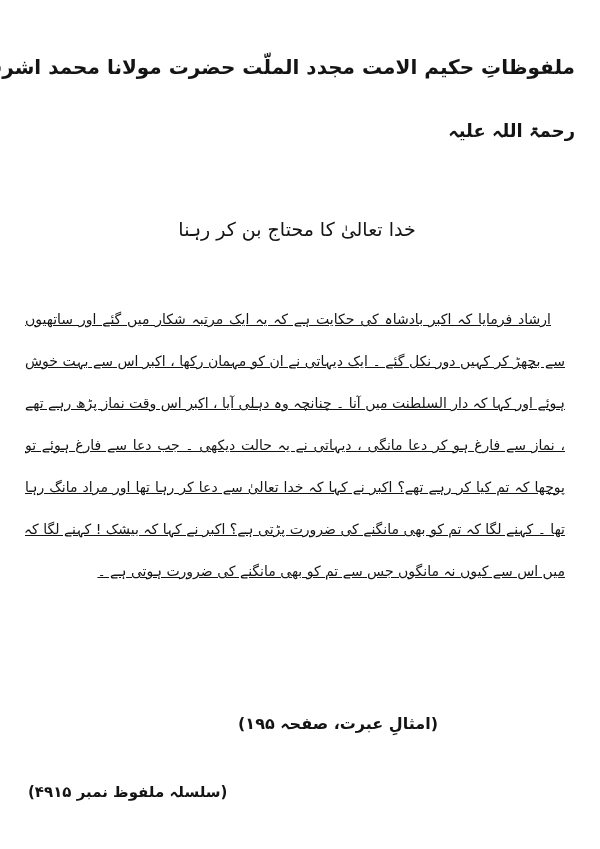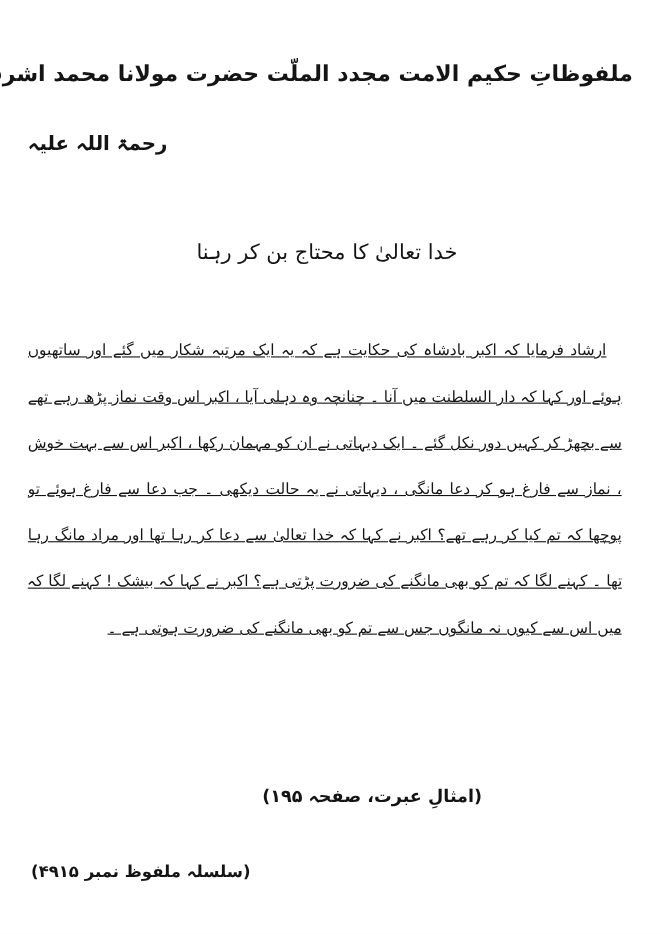--- a/index.html
+++ b/index.html
@@ -27,21 +27,21 @@
     font-size: 20px;
     font-weight: bold;
     line-height: 50px;
     white-space: nowrap;
   }
   .honorific {
     position: absolute;
     top: 112px;
     right: 25px;
     left: 25px;
-    text-align: left;
+    text-align: right;
     font-size: 18px;
     font-weight: bold;
     line-height: 38px;
   }
   .section-heading {
     position: absolute;
     top: 208px;
     right: 25px;
     left: 19px;
     text-align: center;
@@ -99,22 +99,22 @@
 <div class="page">
 
   <div class="title-main">ملفوظاتِ حکیم الامت مجدد الملّت حضرت مولانا محمد اشرف علی تھانوی</div>
 
   <div class="honorific">رحمۃ اللہ علیہ</div>
 
   <div class="section-heading">خدا تعالیٰ کا محتاج بن کر رہنا</div>
 
   <div class="paragraph">
     <div class="para-line first">ارشاد فرمایا کہ اکبر بادشاہ کی حکایت ہے کہ یہ ایک مرتبہ شکار میں گئے اور ساتھیوں</div>
+    <div class="para-line">سے بچھڑ کر کہیں دور نکل گئے ۔ ایک دیہاتی نے ان کو مہمان رکھا ، اکبر اس سے بہت خوش</div>
     <div class="para-line">ہوئے اور کہا کہ دار السلطنت میں آنا ۔ چنانچہ وہ دہلی آیا ، اکبر اس وقت نماز پڑھ رہے تھے</div>
-    <div class="para-line">سے بچھڑ کر کہیں دور نکل گئے ۔ ایک دیہاتی نے ان کو مہمان رکھا ، اکبر اس سے بہت خوش</div>
     <div class="para-line">، نماز سے فارغ ہو کر دعا مانگی ، دیہاتی نے یہ حالت دیکھی ۔ جب دعا سے فارغ ہوئے تو</div>
     <div class="para-line">پوچھا کہ تم کیا کر رہے تھے؟ اکبر نے کہا کہ خدا تعالیٰ سے دعا کر رہا تھا اور مراد مانگ رہا</div>
     <div class="para-line">تھا ۔ کہنے لگا کہ تم کو بھی مانگنے کی ضرورت پڑتی ہے؟ اکبر نے کہا کہ بیشک ! کہنے لگا کہ پھر</div>
     <div class="para-line last">میں اس سے کیوں نہ مانگوں جس سے تم کو بھی مانگنے کی ضرورت ہوتی ہے ۔</div>
   </div>
 
   <div class="citation">(امثالِ عبرت، صفحہ ۱۹۵)</div>
 
   <div class="series-number">(سلسلہ ملفوظ نمبر ۴۹۱۵)</div>
 

